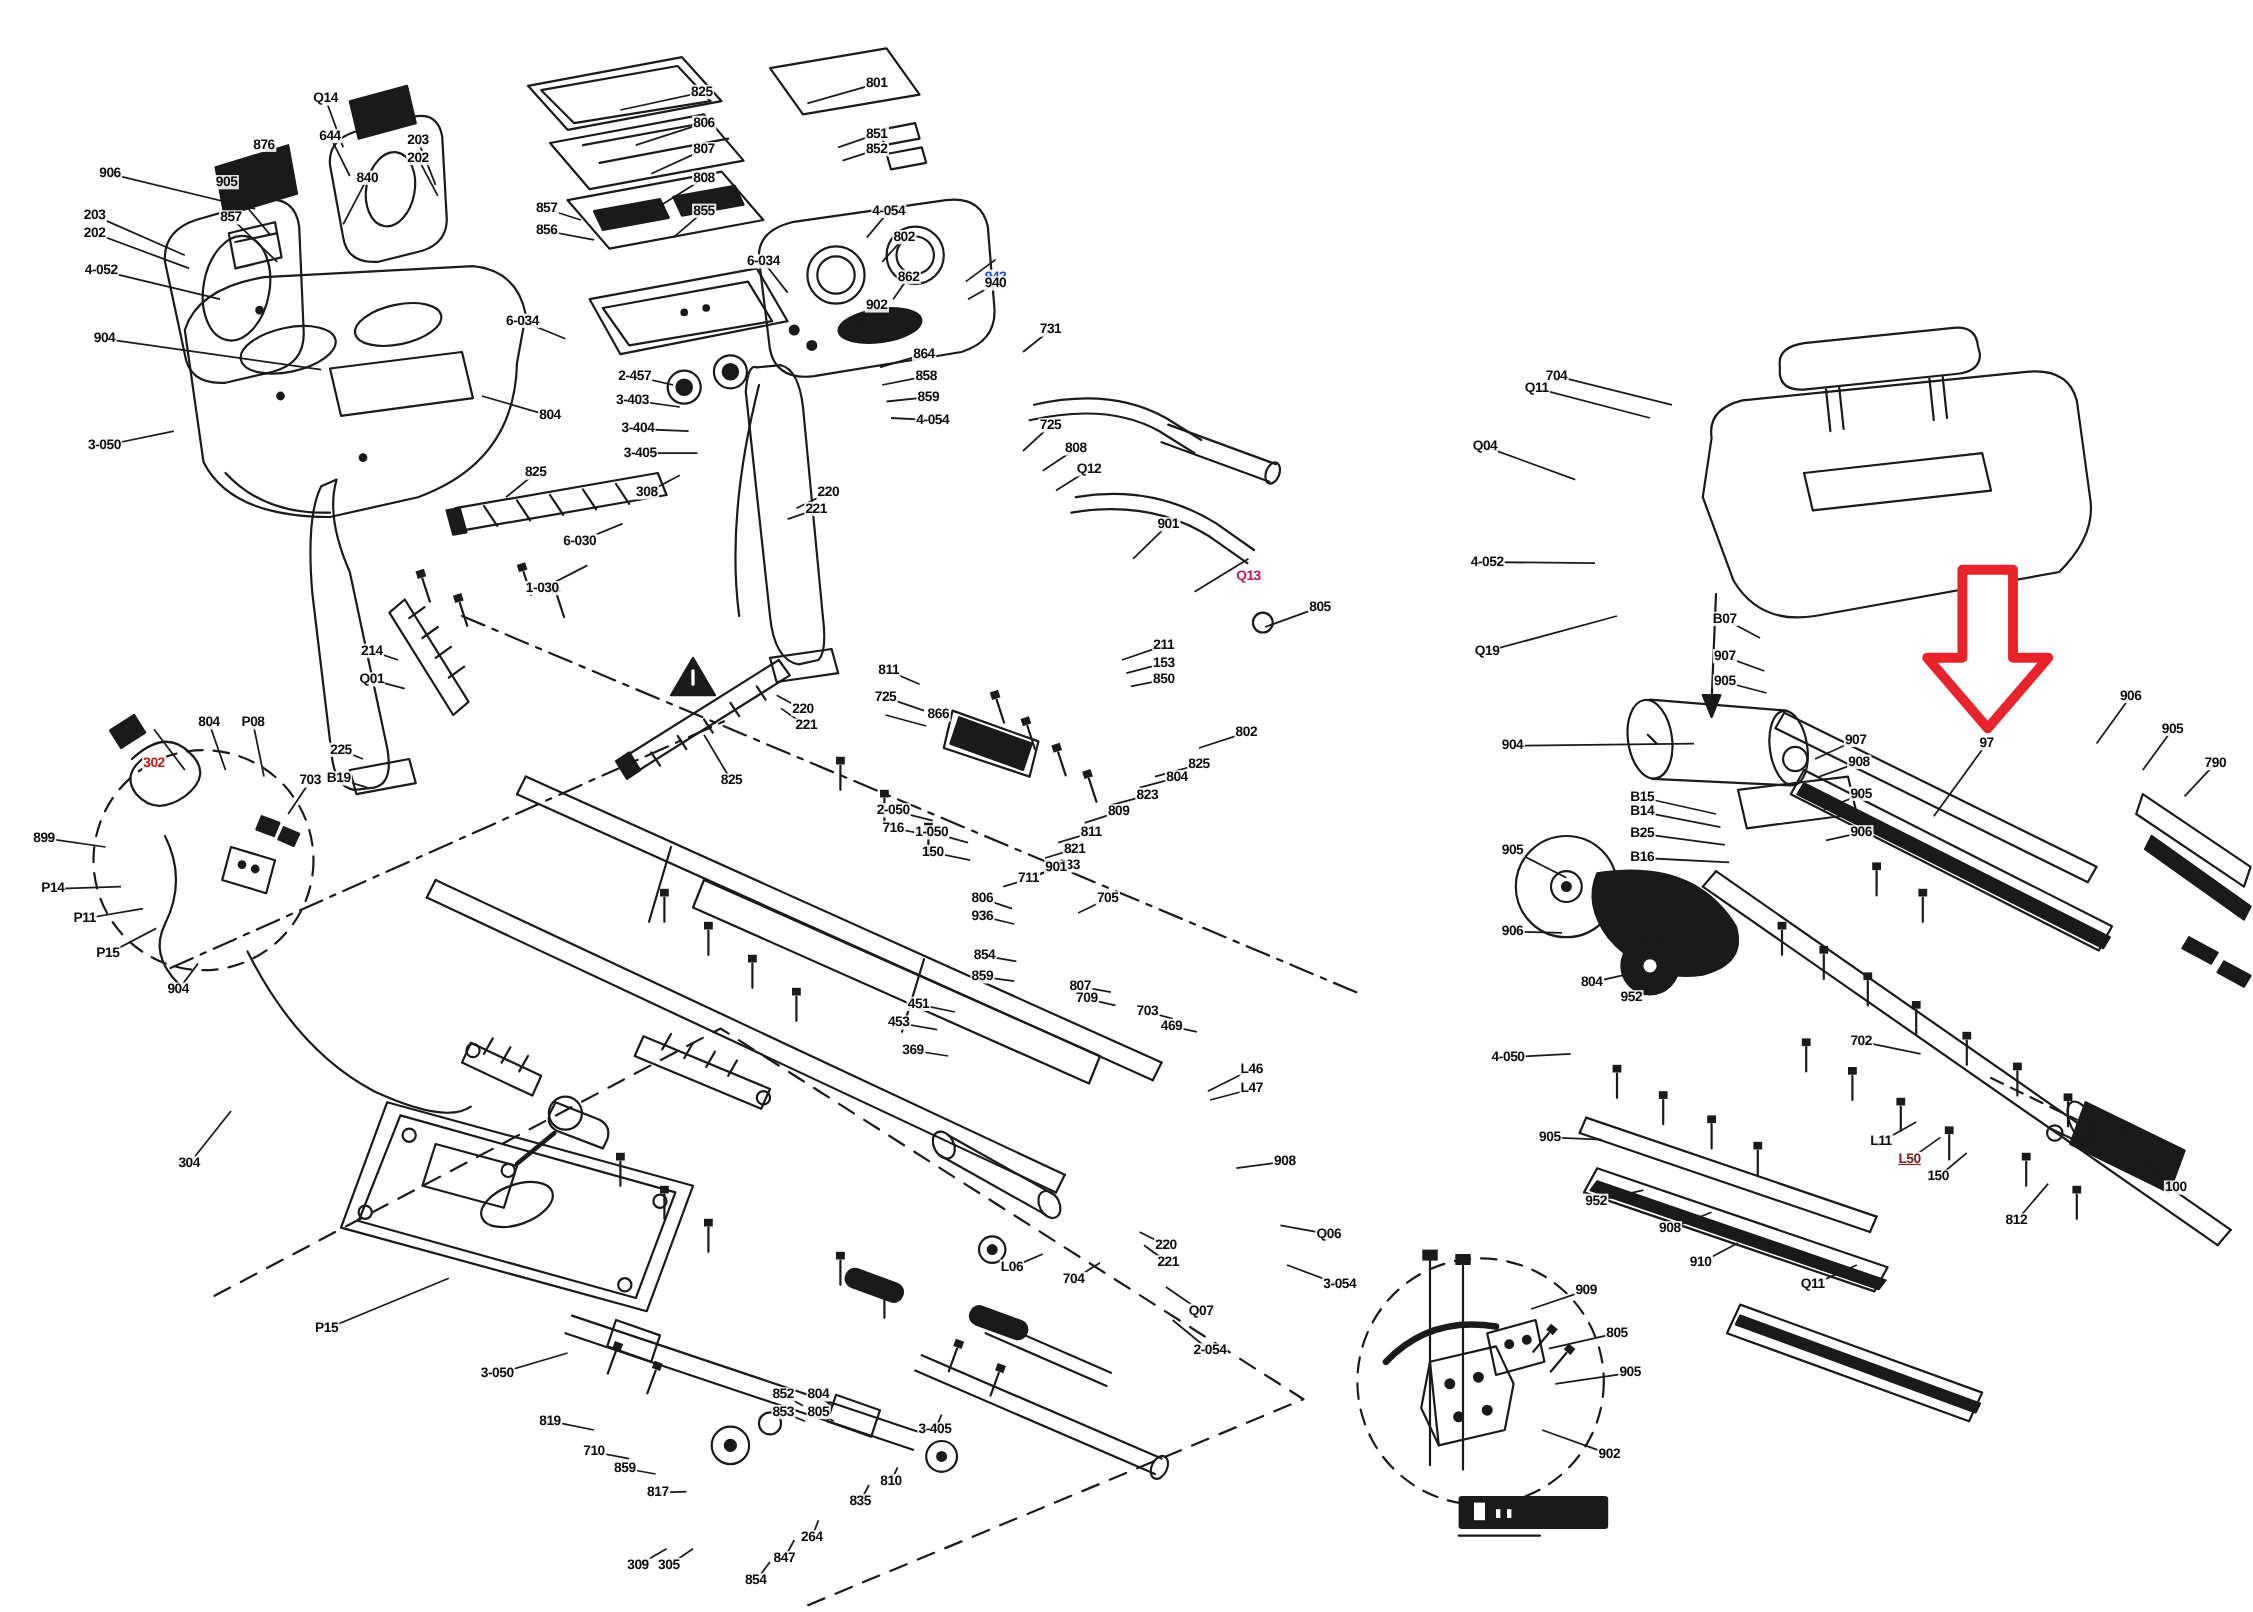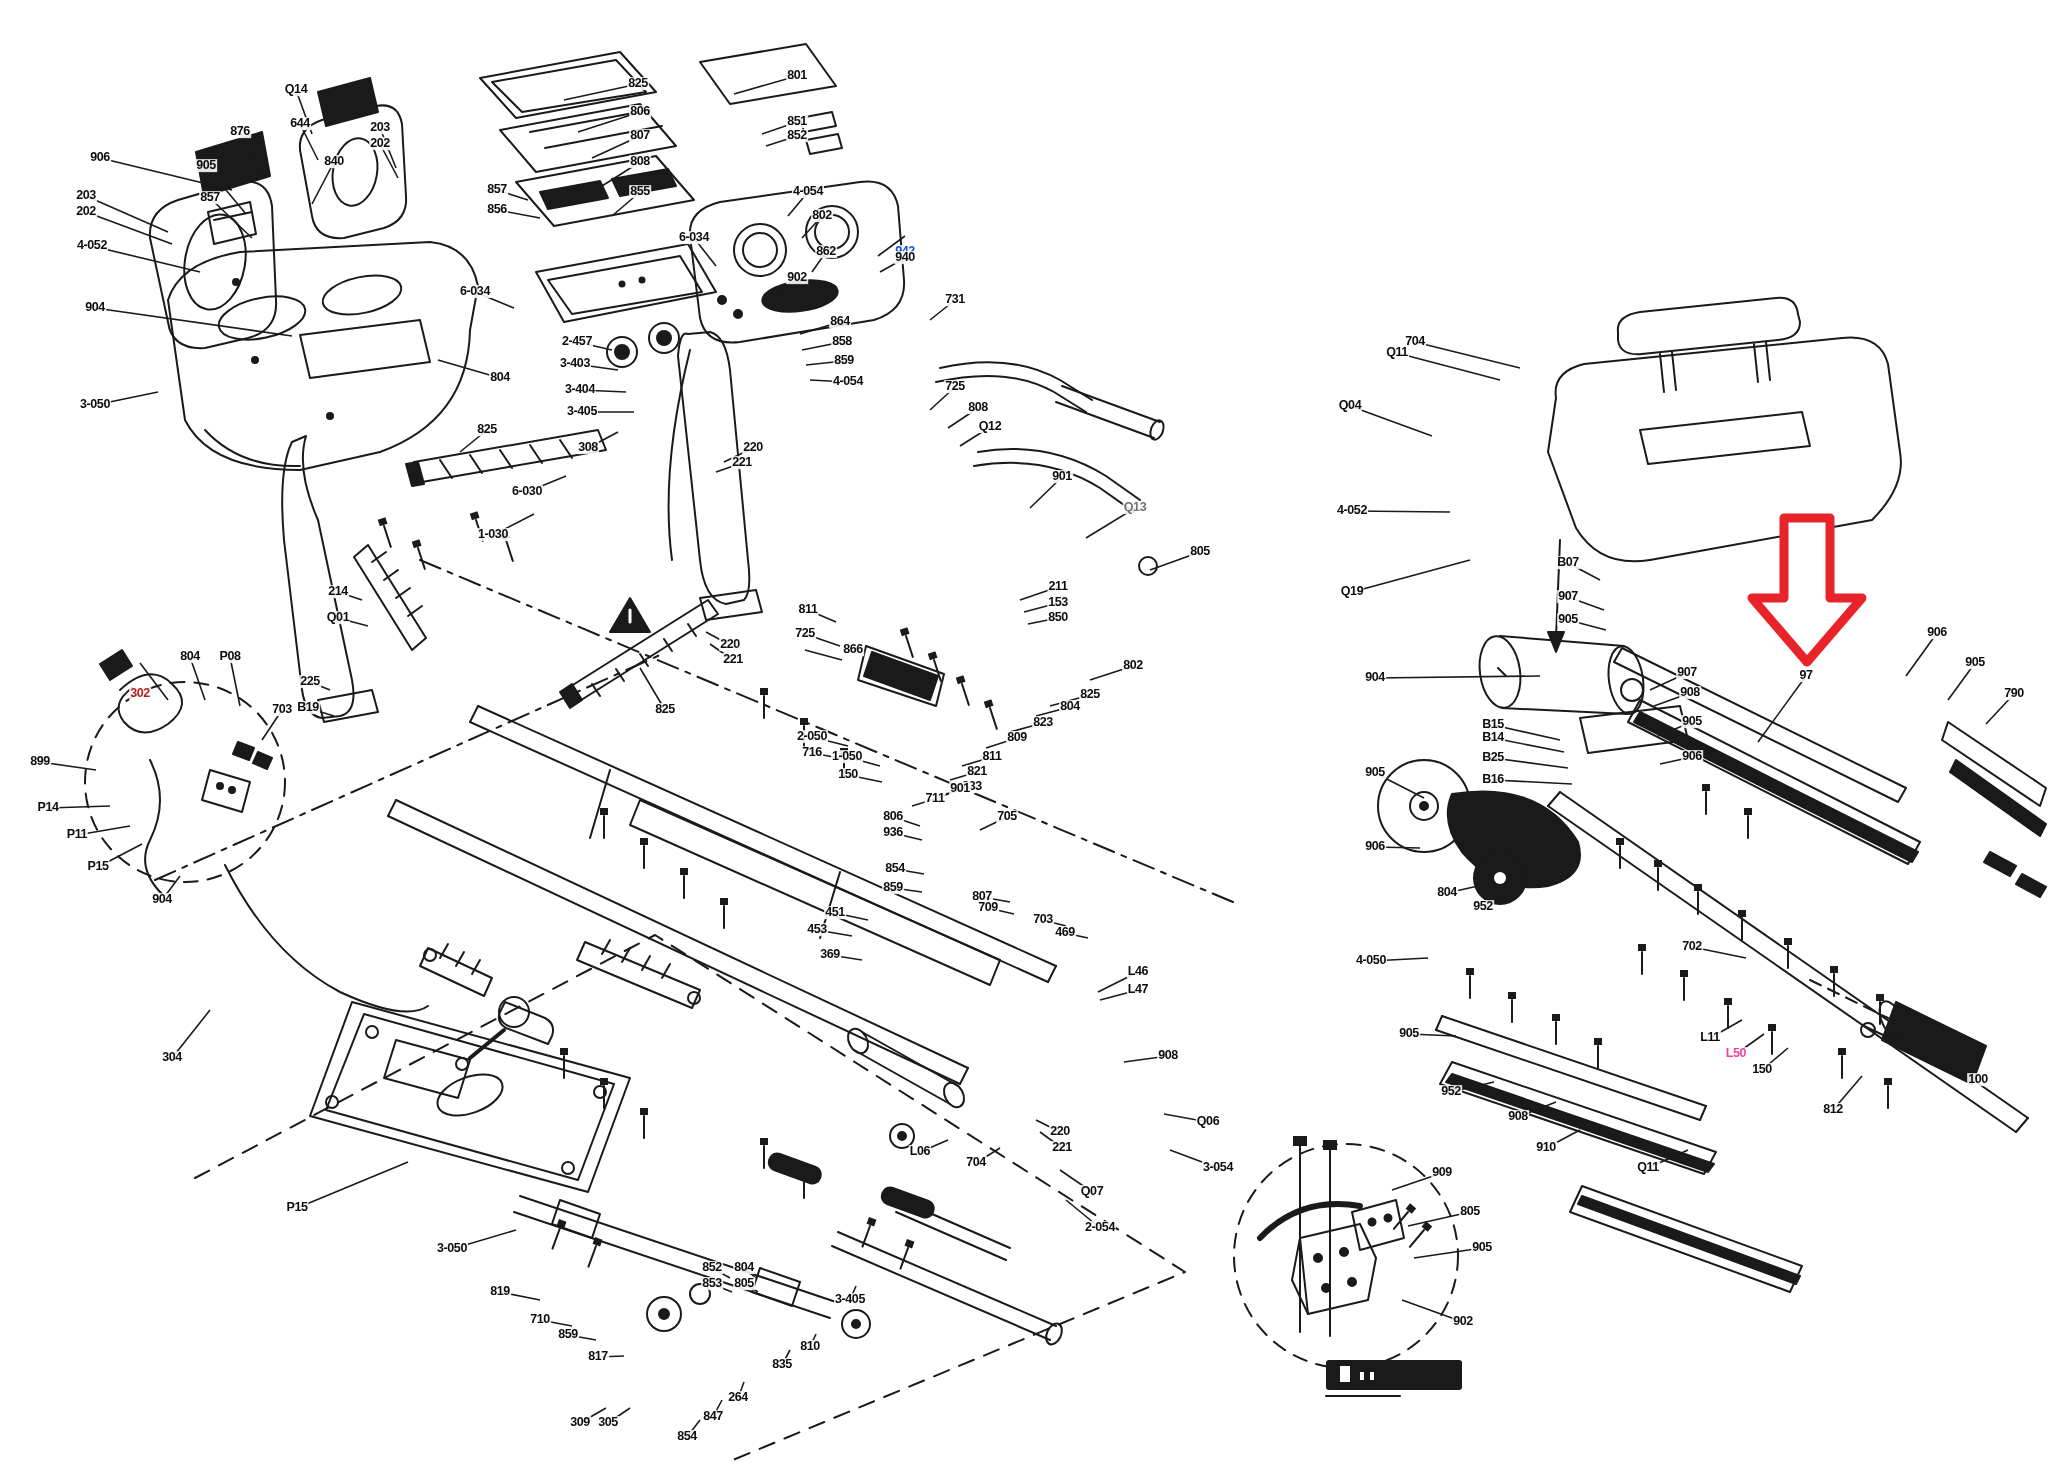--- a/index.html
+++ b/index.html
@@ -612,21 +612,21 @@
       <div class="lbl" style="left: 905px; top: 252px; color: #1d4ed8;">942</div>
       <div class="lbl" style="left: 905px; top: 258px; color: rgb(13, 13, 13);">940</div>
       <div class="lbl" style="left: 955px; top: 300px; color: rgb(13, 13, 13);">731</div>
       <div class="lbl" style="left: 955px; top: 387px; color: rgb(13, 13, 13);">725</div>
       <div class="lbl" style="left: 978px; top: 408px; color: rgb(13, 13, 13);">808</div>
       <div class="lbl" style="left: 990px; top: 427px; color: rgb(13, 13, 13);">Q12</div>
       <div class="lbl" style="left: 1058px; top: 587px; color: rgb(13, 13, 13);">211</div>
       <div class="lbl" style="left: 1058px; top: 603px; color: rgb(13, 13, 13);">153</div>
       <div class="lbl" style="left: 1058px; top: 618px; color: rgb(13, 13, 13);">850</div>
       <div class="lbl" style="left: 1062px; top: 477px; color: rgb(13, 13, 13);">901</div>
-      <div class="lbl" style="left: 1135px; top: 508px; color: #737373;">Q13</div>
+      <div class="lbl" style="left: 1135px; top: 524px; color: #be185d;">Q13</div>
       <div class="lbl" style="left: 1200px; top: 552px; color: rgb(13, 13, 13);">805</div>
       <div class="lbl" style="left: 808px; top: 610px; color: rgb(13, 13, 13);">811</div>
       <div class="lbl" style="left: 805px; top: 634px; color: rgb(13, 13, 13);">725</div>
       <div class="lbl" style="left: 805px; top: 650px; color: rgb(13, 13, 13); margin-left: 48px;">866</div>
       <div class="lbl" style="left: 730px; top: 645px; color: rgb(13, 13, 13);">220</div>
       <div class="lbl" style="left: 733px; top: 660px; color: rgb(13, 13, 13);">221</div>
       <div class="lbl" style="left: 665px; top: 710px; color: rgb(13, 13, 13);">825</div>
       <div class="lbl" style="left: 1133px; top: 666px; color: rgb(13, 13, 13);">802</div>
       <div class="lbl" style="left: 1090px; top: 695px; color: rgb(13, 13, 13);">825</div>
       <div class="lbl" style="left: 1070px; top: 707px; color: rgb(13, 13, 13);">804</div>
@@ -718,21 +718,21 @@
       <div class="lbl" style="left: 1975px; top: 663px; color: rgb(13, 13, 13);">905</div>
       <div class="lbl" style="left: 2014px; top: 694px; color: rgb(13, 13, 13);">790</div>
       <div class="lbl" style="left: 1692px; top: 947px; color: rgb(13, 13, 13);">702</div>
       <div class="lbl" style="left: 1371px; top: 961px; color: rgb(13, 13, 13);">4-050</div>
       <div class="lbl" style="left: 1409px; top: 1034px; color: rgb(13, 13, 13);">905</div>
       <div class="lbl" style="left: 1451px; top: 1092px; color: rgb(13, 13, 13);">952</div>
       <div class="lbl" style="left: 1518px; top: 1117px; color: rgb(13, 13, 13);">908</div>
       <div class="lbl" style="left: 1546px; top: 1148px; color: rgb(13, 13, 13);">910</div>
       <div class="lbl" style="left: 1648px; top: 1168px; color: rgb(13, 13, 13);">Q11</div>
       <div class="lbl" style="left: 1710px; top: 1038px; color: rgb(13, 13, 13);">L11</div>
-      <div class="lbl" style="left: 1736px; top: 1054px; color: #ec4899;">L50</div>
+      <div class="lbl" style="left: 1736px; top: 1054px; color: #7f1d1d; text-decoration: underline;">L50</div>
       <div class="lbl" style="left: 1762px; top: 1070px; color: rgb(13, 13, 13);">150</div>
       <div class="lbl" style="left: 1833px; top: 1110px; color: rgb(13, 13, 13);">812</div>
       <div class="lbl" style="left: 1978px; top: 1080px; color: rgb(13, 13, 13);">100</div>
       <div class="lbl" style="left: 1442px; top: 1173px; color: rgb(13, 13, 13);">909</div>
       <div class="lbl" style="left: 1470px; top: 1212px; color: rgb(13, 13, 13);">805</div>
       <div class="lbl" style="left: 1482px; top: 1248px; color: rgb(13, 13, 13);">905</div>
       <div class="lbl" style="left: 1463px; top: 1322px; color: rgb(13, 13, 13);">902</div>
     </div>
 </div>
 

